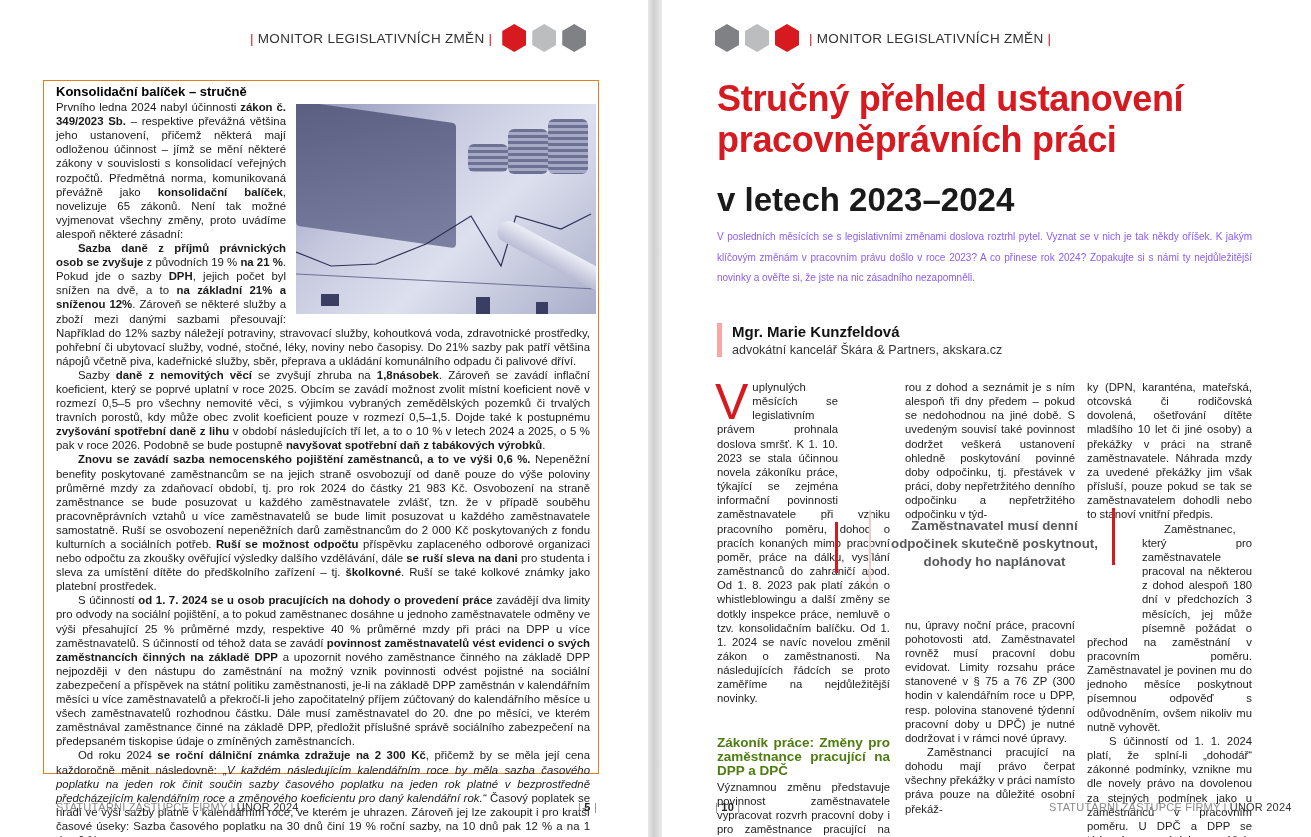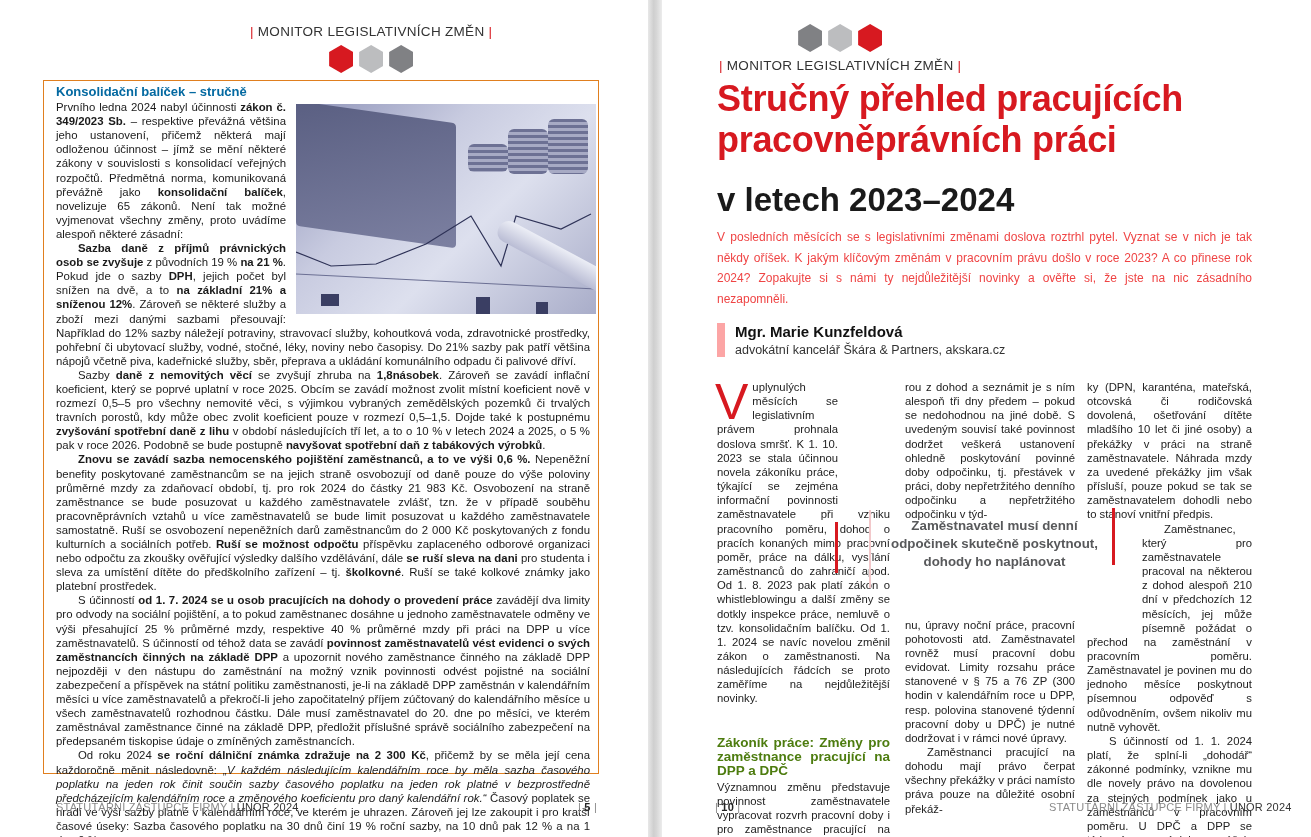--- a/index.html
+++ b/index.html
@@ -6,52 +6,52 @@
   html, body { width: 1311px; height: 837px; overflow: hidden; background: #fff; }
   body { position: relative; font-family: "Liberation Sans", "DejaVu Sans", sans-serif; color: #1a1a1a; }
 
   .page { position: absolute; top: 0; height: 837px; background: #fff; overflow: hidden; }
   .page-left { left: 0; width: 648px; }
   .page-right { left: 662px; width: 649px; }
   .gutter { position: absolute; left: 648px; top: 0; width: 14px; height: 837px;
     background: linear-gradient(to right, #e8e8e8, #cfcfcf 40%, #d6d6d6 60%, #ececec); }
 
   
-  .mon-header { position: absolute; top: 24px; display: flex; align-items: center; gap: 6px; flex-direction: column; }
+  .mon-header { position: absolute; top: 24px; display: flex; align-items: center; gap: 6px; }
   .mon-text { font-size: 13.5px; letter-spacing: 0.3px; color: #333; white-space: nowrap; }
   .mon-text .bar { color: #d71920; padding: 0 4px; }
   .hex { width: 24px; height: 28px; clip-path: polygon(50% 0, 100% 25%, 100% 75%, 50% 100%, 0 75%, 0 25%); }
   .hex.red { background: #d71920; }
   .hex.lgray { background: #bcbdbf; }
   .hex.dgray { background: #808184; }
   .hexes { display: flex; gap: 6px; }
   .box-inner { position: absolute; left: 56px; top: 85px; width: 534px; font-size: 11.4px; line-height: 14.1px; text-align: justify; }
-  .box-title { color: #0369a1; font-weight: bold; font-size: 13px; margin-bottom: 1px; }
+  .box-title { color: #000000; font-weight: bold; font-size: 13px; margin-bottom: 1px; }
   .box-frame-wide { position: absolute; left: 43px; top: 80px; width: 556px; height: 694px; border: 1.5px solid #e07f1f; }
   .photo { float: right; width: 300px; height: 210px; margin: 4px -6px 0 10px;
     background: linear-gradient(135deg, #8e93b8 0%, #c8cbe0 35%, #dde0ee 60%, #a9adc9 100%); position: relative; overflow: hidden; }
   .photo .calc { position: absolute; left: 0; top: 8px; width: 160px; height: 125px; background: linear-gradient(160deg, #5a5f82, #7c80a1); border-radius: 4px; transform: skewY(8deg); }
   .photo .coins { position: absolute; top: 10px; width: 40px; border-radius: 6px; background: repeating-linear-gradient(#6d7194 0 3px, #a7aac4 3px 6px); }
   .photo .pen { position: absolute; left: 195px; top: 145px; width: 140px; height: 22px; background: linear-gradient(#eceef6, #b9bcd4); transform: rotate(28deg); border-radius: 10px; }
   .photo svg { position: absolute; left: 0; top: 0; }
   .box-inner p { margin: 0; }
   .box-inner p.ind { text-indent: 22px; }
   b { font-weight: bold; }
 
   .footer { position: absolute; top: 801px; font-size: 11px; letter-spacing: 0.2px; color: #8a8a8a; white-space: nowrap; }
   .footer .dark { color: #333; }
   .footer .pn { color: #222; font-weight: bold; }
   .footer .pipe { color: #888; }
 
   
   .title { position: absolute; left: 55px; top: 78px; width: 560px; line-height: 41px; }
   .title .red { color: #d71920; font-weight: bold; font-size: 36px; display: block; letter-spacing: -0.3px; }
   .title .black { color: #1a1a1a; font-size: 33px; display: block; margin-top: 19px; }
-  .lead { position: absolute; left: 55px; top: 227px; width: 535px; font-size: 12px; line-height: 20.6px; text-align: justify; color: #ef4444; }
-  .byline { position: absolute; left: 55px; top: 323px; border-left: 8px solid #fca5a5; padding-left: 10px; }
+  .lead { position: absolute; left: 55px; top: 227px; width: 535px; font-size: 10px; line-height: 20.6px; text-align: justify; color: #8b5cf6; }
+  .byline { position: absolute; left: 55px; top: 323px; border-left: 5px solid #fca5a5; padding-left: 10px; }
   .byline .name { font-weight: bold; font-size: 15px; color: #111; }
   .byline .org { font-size: 12.5px; color: #333; margin-top: 3px; }
 
   .col { position: absolute; font-size: 11.3px; line-height: 14.15px; text-align: justify; color: #222; }
   .col p { margin: 0; }
   .col p.ind { text-indent: 22px; }
   .col1 { left: 55px; top: 380px; width: 173px; }
   .col2 { left: 243px; top: 380px; width: 170px; }
   .col3 { left: 425px; top: 380px; width: 165px; }
   .dropcap { float: left; color: #d71920; font-size: 50px; line-height: 40px; margin: 2px 4px 0 -2px; font-family: "Liberation Sans", sans-serif; }
@@ -117,21 +117,21 @@
   <div class="mon-header" style="left:53px;">
     <span class="hexes">
       <span class="hex dgray"></span>
       <span class="hex lgray"></span>
       <span class="hex red"></span>
     </span>
     <span class="mon-text"><span class="bar">|</span><span>MONITOR LEGISLATIVNÍCH ZMĚN</span><span class="bar">|</span></span>
   </div>
 
   <h1 class="title">
-    <span class="red">Stručný přehled pracujících</span>
+    <span class="red">Stručný přehled ustanovení</span>
     <span class="red">pracovněprávních práci</span>
     <span class="black">v letech 2023–2024</span>
   </h1>
 
   <p class="lead">V posledních měsících se s legislativními změnami doslova roztrhl pytel. Vyznat se v nich je tak někdy oříšek. K jakým klíčovým změnám v pracovním právu došlo v roce 2023? A co přinese rok 2024? Zopakujte si s námi ty nejdůležitější novinky a ověřte si, že jste na nic zásadního nezapomněli.</p>
 
   <div class="byline">
     <div class="name">Mgr. Marie Kunzfeldová</div>
     <div class="org">advokátní kancelář Škára &amp; Partners, akskara.cz</div>
   </div>
@@ -144,21 +144,21 @@
 
   <div class="col col2">
     <p>rou z dohod a seznámit je s ním alespoň tři dny předem – pokud se nedohodnou na jiné době. S uvedeným souvisí také povinnost dodržet veškerá ustanovení ohledně poskytování povinné doby odpočinku, tj. přestávek v práci, doby nepřetržitého denního odpočinku a nepřetržitého odpočinku v týd-</p>
     <div style="height:96px;"></div>
     <p>nu, úpravy noční práce, pracovní pohotovosti atd. Zaměstnavatel rovněž musí pracovní dobu evidovat. Limity rozsahu práce stanovené v § 75 a 76 ZP (300 hodin v kalendářním roce u DPP, resp. polovina stanovené týdenní pracovní doby u DPČ) je nutné dodržovat i v rámci nové úpravy.</p>
     <p class="ind">Zaměstnanci pracující na dohodu mají právo čerpat všechny překážky v práci namísto práva pouze na důležité osobní překáž-</p>
   </div>
 
   <div class="col col3">
     <p>ky (DPN, karanténa, mateřská, otcovská či rodičovská dovolená, ošetřování dítěte mladšího 10 let či jiné osoby) a překážky v práci na straně zaměstnavatele. Náhrada mzdy za uvedené překážky jim však přísluší, pouze pokud se tak se zaměstnavatelem dohodli nebo to stanoví vnitřní předpis.</p>
-    <p class="ind"><span class="spacer-left"></span><span>Zaměstnanec, který pro zaměstnavatele pracoval na některou z dohod alespoň 210 dní v předchozích 12 měsících, jej může písemně požádat o přechod na zaměstnání v pracovním poměru. Zaměstnavatel je povinen mu do jednoho měsíce poskytnout písemnou odpověď s odůvodněním, ovšem nikoliv mu nutně vyhovět.</span></p>
+    <p class="ind"><span class="spacer-left"></span><span>Zaměstnanec, který pro zaměstnavatele pracoval na některou z dohod alespoň 180 dní v předchozích 3 měsících, jej může písemně požádat o přechod na zaměstnání v pracovním poměru. Zaměstnavatel je povinen mu do jednoho měsíce poskytnout písemnou odpověď s odůvodněním, ovšem nikoliv mu nutně vyhovět.</span></p>
     <p class="ind">S účinností od 1. 1. 2024 platí, že splní-li „dohodář“ zákonné podmínky, vznikne mu dle novely právo na dovolenou za stejných podmínek jako u zaměstnanců v pracovním poměru. U DPČ a DPP se týdenní pracovní doba pro účely dovolené stanoví na 20 hodin, bez</p>
   </div>
 
   <div class="redbar1"></div>
   <div class="redbar2"></div>
   <div class="pq-bar-l"></div>
   <div class="pq-text">Zaměstnavatel musí denní odpočinek skutečně poskytnout, dohody ho naplánovat</div>
 
   <div class="footer" style="left:53px;">
     <span class="pipe">| </span><span class="pn">10</span><span class="pipe"> |</span>

